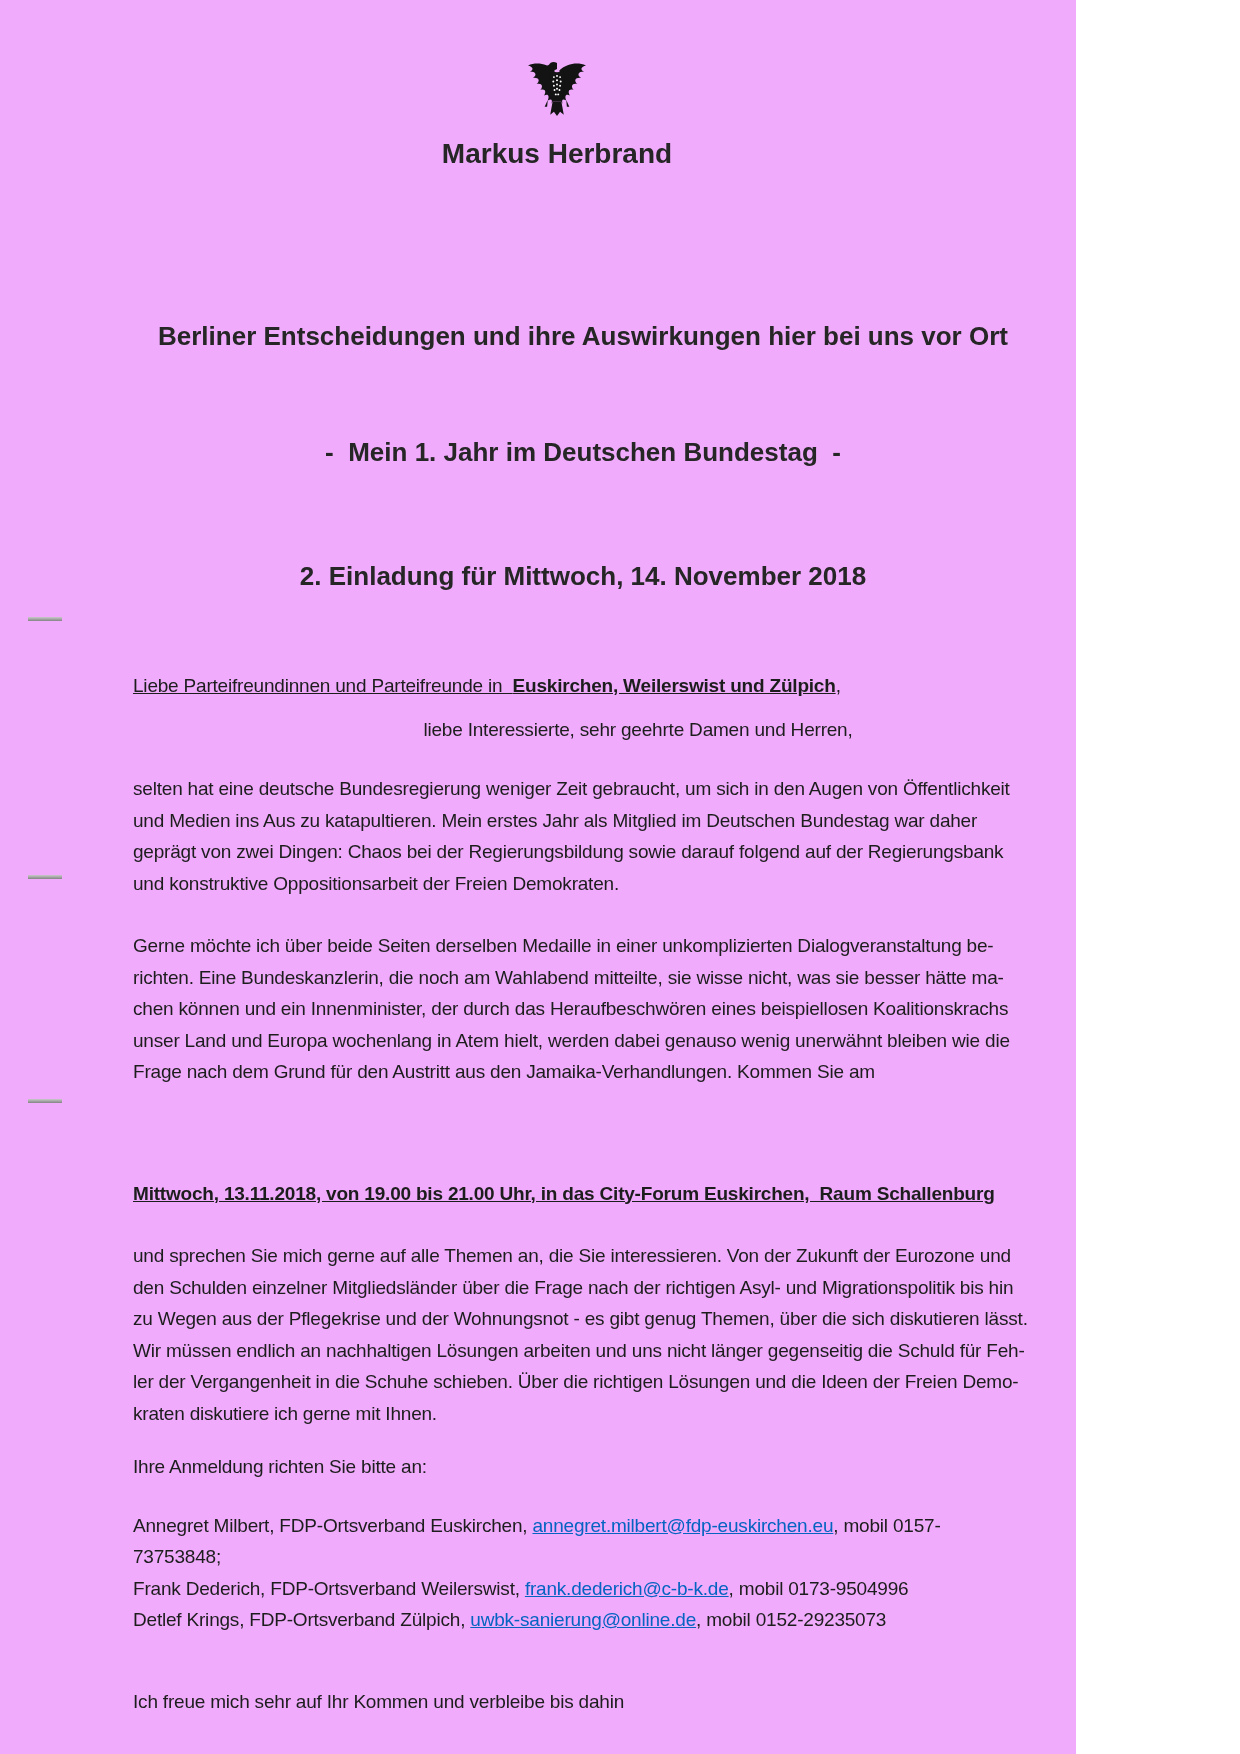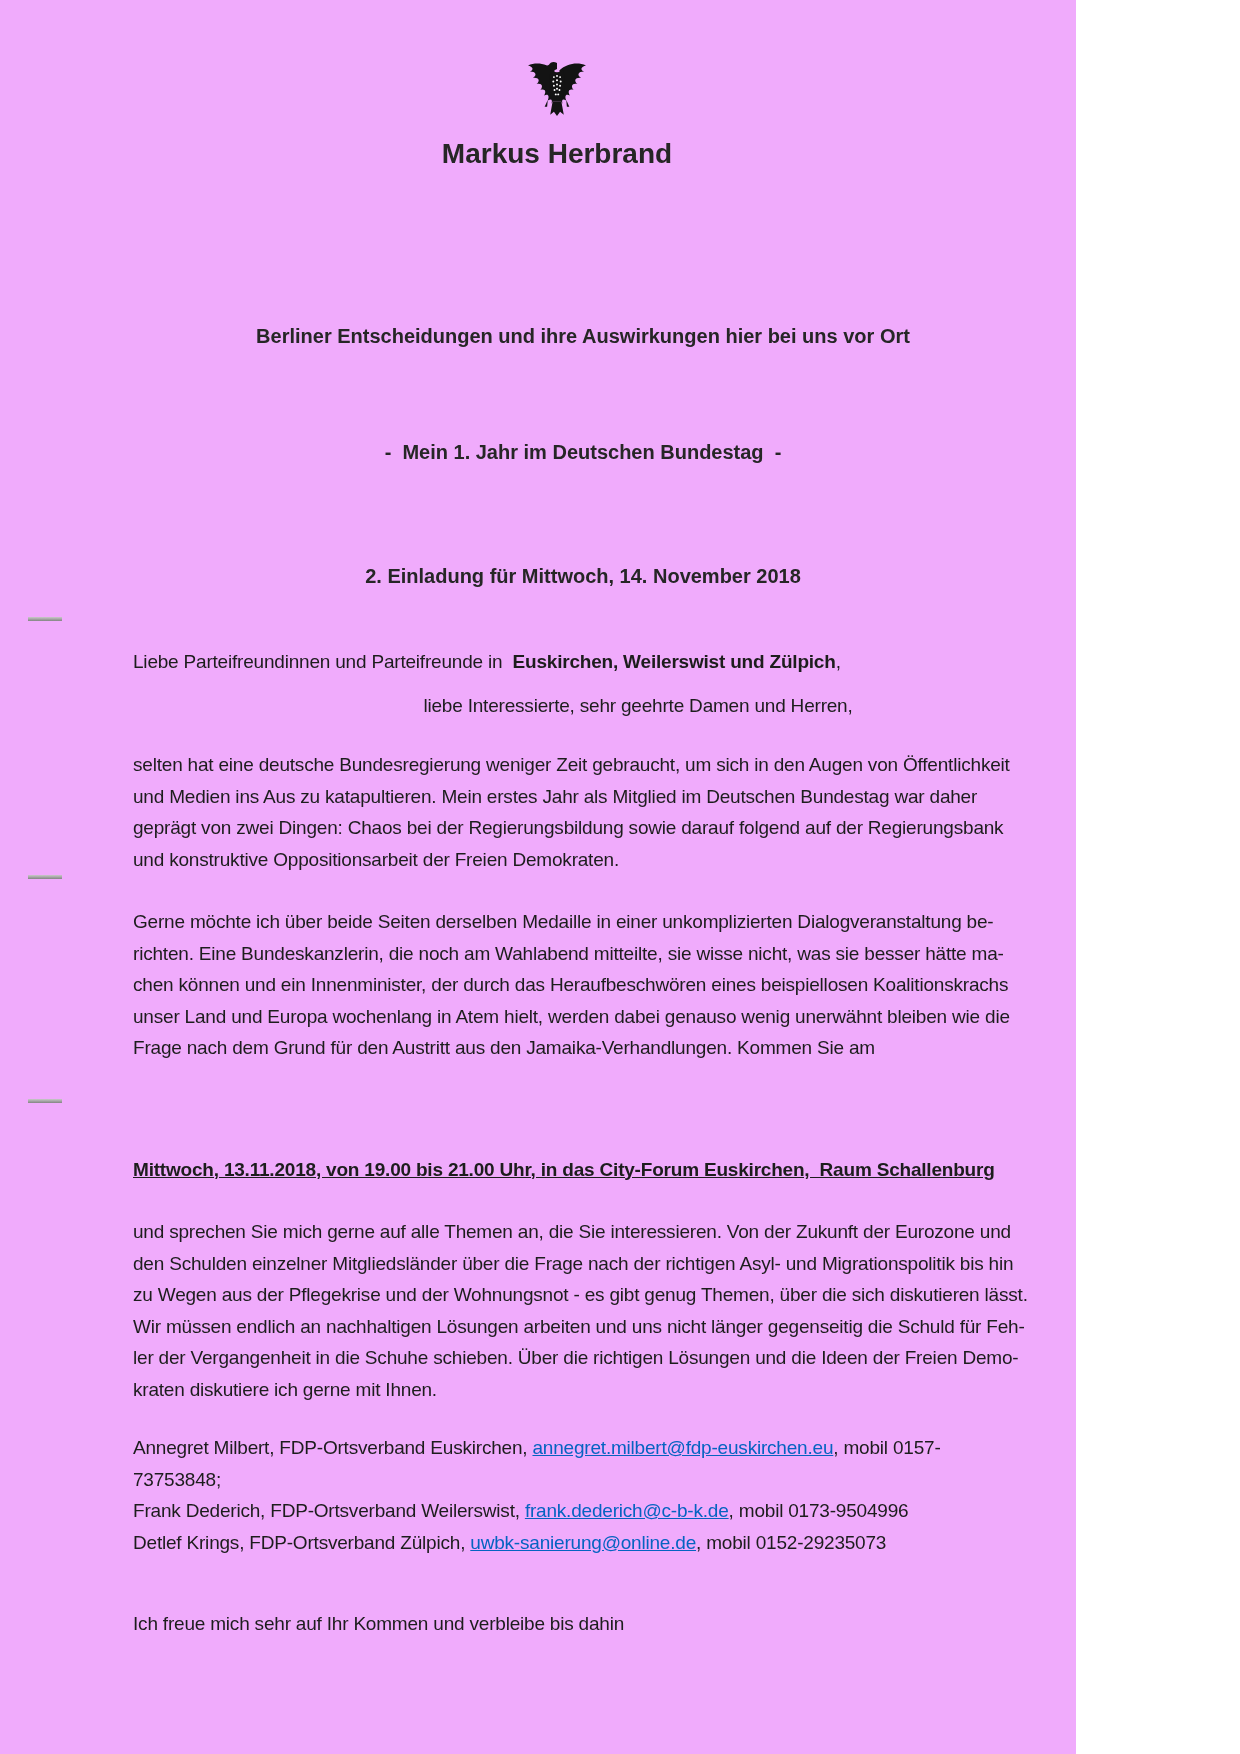--- a/index.html
+++ b/index.html
@@ -44,38 +44,38 @@
     color:#262626;
     white-space:pre-line;
   }
 
   .titles {
     margin-left:133px;
     width:900px;
     text-align:center;
     font-weight:700;
     color:#262626;
-    font-size:20px;
+    font-size:26px;
     line-height:28px;
     white-space:pre-wrap;
   }
   .title-1 { margin-top:96px; }
   .title-2 { margin-top:32px; }
   .title-3 { margin-top:40px; }
 
   .body-col {
     margin-left:133px;
     width:1010px;
     font-size:19px;
     letter-spacing:-0.2px;
     line-height:31.5px;
     color:#1d1d1d;
   }
   .line, .para { white-space:pre-line; }
-  .sal-1 { white-space:pre-wrap; }
+  .sal-1 { margin-top:24px; white-space:pre-wrap;text-decoration:underline; }
   .sal-bold { font-weight:700; }
   .sal-2 { margin-top:12px;text-align:center; }
   .para-1 { margin-top:28px; }
   .para-2 { margin-top:31px; }
   .event-line {
     margin-top:90px;
     font-weight:700;
     text-decoration:underline;
     white-space:pre-wrap;
   }
@@ -162,20 +162,21 @@
 
     <div class="event-line">Mittwoch, 13.11.2018, von 19.00 bis 21.00 Uhr, in das City-Forum Euskirchen,  Raum Schallenburg</div>
 
     <div class="para para-3">und sprechen Sie mich gerne auf alle Themen an, die Sie interessieren. Von der Zukunft der Eurozone und
 den Schulden einzelner Mitgliedsländer über die Frage nach der richtigen Asyl- und Migrationspolitik bis hin
 zu Wegen aus der Pflegekrise und der Wohnungsnot - es gibt genug Themen, über die sich diskutieren lässt.
 Wir müssen endlich an nachhaltigen Lösungen arbeiten und uns nicht länger gegenseitig die Schuld für Feh-
 ler der Vergangenheit in die Schuhe schieben. Über die richtigen Lösungen und die Ideen der Freien Demo-
 kraten diskutiere ich gerne mit Ihnen.</div>
 
+    <div class="registration-intro line">Ihre Anmeldung richten Sie bitte an:</div>
 
     <div class="contacts">
       <div class="contact-row"><span>Annegret Milbert, FDP-Ortsverband Euskirchen, </span><a class="email-link" href="#">annegret.milbert@fdp-euskirchen.eu</a><span>, mobil 0157-
 73753848;</span></div>
       <div class="contact-row"><span>Frank Dederich, FDP-Ortsverband Weilerswist, </span><a class="email-link" href="#">frank.dederich@c-b-k.de</a><span>, mobil 0173-9504996</span></div>
       <div class="contact-row"><span>Detlef Krings, FDP-Ortsverband Zülpich, </span><a class="email-link" href="#">uwbk-sanierung@online.de</a><span>, mobil 0152-29235073</span></div>
     </div>
 
     <div class="closing-1 line">Ich freue mich sehr auf Ihr Kommen und verbleibe bis dahin</div>
 

